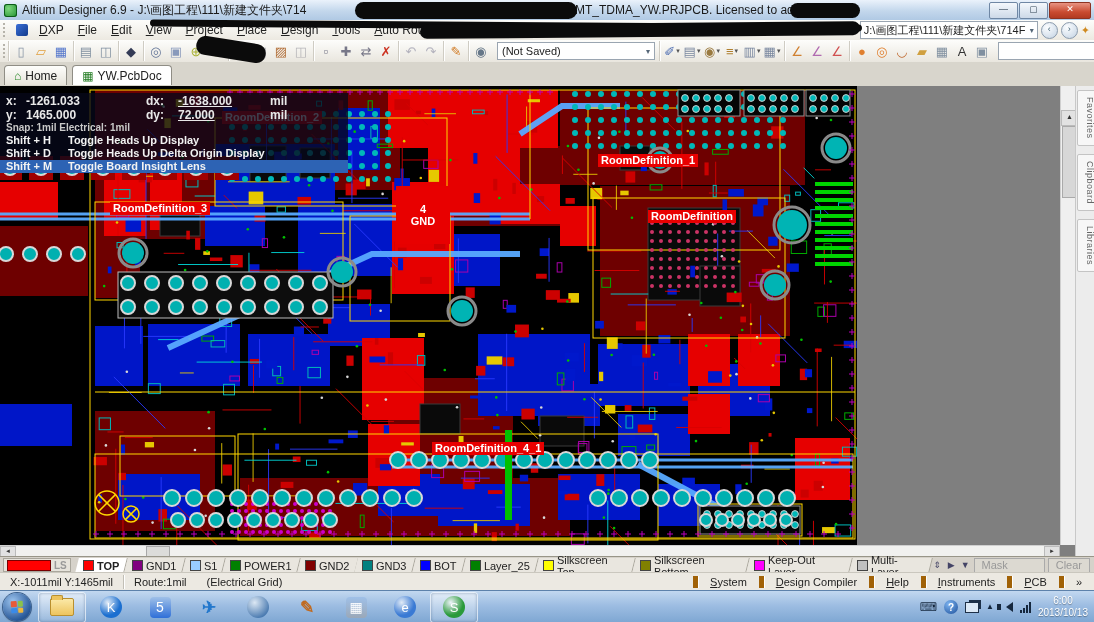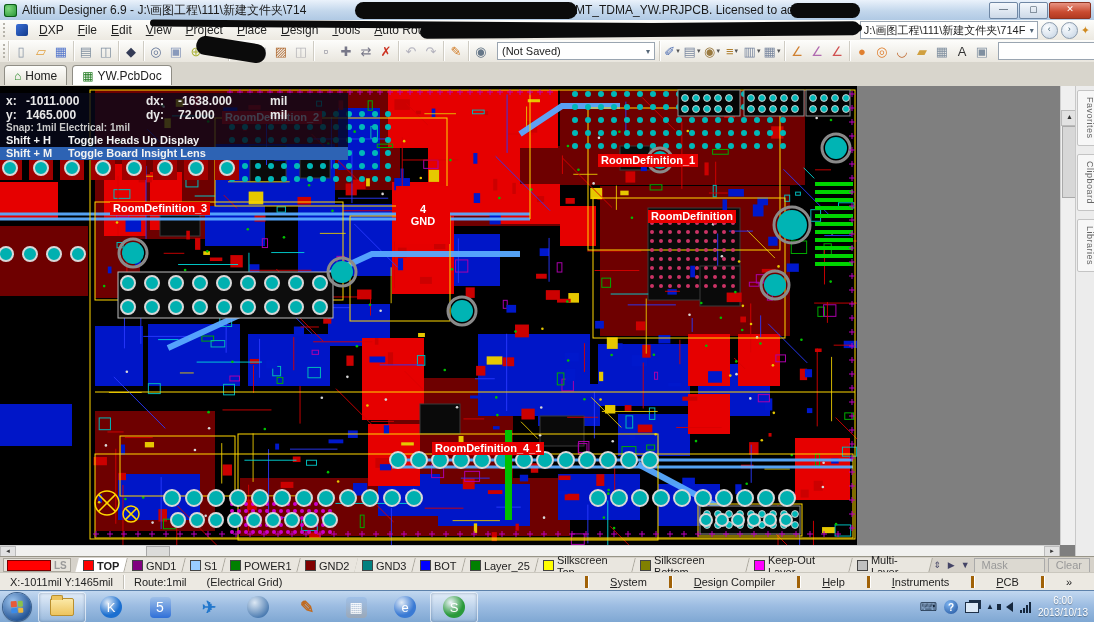--- a/index.html
+++ b/index.html
@@ -56,21 +56,21 @@
   .hscroll{position:absolute;left:0;top:459px;width:1060px;height:11px;background:#f1f1ef;border-top:1px solid #cfcfcf;}
   .hscroll .arr{position:absolute;top:0;width:14px;height:10px;background:#e2e2e2;border:1px solid #bbb;
      font-size:6px;text-align:center;line-height:9px;color:#333;}
   .hscroll .thumb{position:absolute;left:146px;top:0;width:22px;height:10px;background:#dcdcda;border:1px solid #a8a8a8;}
   .panel-tabs{position:absolute;left:1075px;top:0;width:19px;height:470px;background:#ececec;border-left:1px solid #c8c8c8;}
   .ptab{width:17px;margin:4px 0 8px 1px;padding:6px 0;background:#f7f7f7;border:1px solid #c4c4c4;border-radius:2px 0 0 2px;
     writing-mode:vertical-rl;font-size:9px;color:#666;text-align:center;letter-spacing:.5px;}
   
   .hud{position:absolute;left:0;top:7px;width:348px;background:rgba(6,8,26,.78);color:#e8e8e8;z-index:5;padding:1px 0 0 0;}
   .hud-row{display:flex;font-weight:bold;font-size:12px;line-height:14px;padding-left:6px;}
-  .hud-row .k{width:20px;}.hud-row .v{width:88px;}.hud-row .k2{width:32px;margin-left:32px;}.hud-row .v2{width:92px;}.hud-row .u{width:30px;}
+  .hud-row .k{width:20px;}.hud-row .v{width:88px;}.hud-row .k2{width:32px;margin-left:32px;}.hud-row .v2{width:92px;text-decoration:underline;}.hud-row .u{width:30px;}
   .hud-snap{font-weight:bold;font-size:10px;color:#c9c9c9;line-height:12px;padding-left:6px;}
   .hud-sc{display:flex;font-weight:bold;font-size:11px;line-height:13px;padding-left:6px;color:#f2f2f2;}
   .hud-sc .keys{width:62px;}
   .hud-sc.hl{background:#2d63b4;}
   
   .room-label{position:absolute;background:#e80000;color:#fff;font-weight:bold;font-size:11px;line-height:13px;
     padding:0 3px;white-space:nowrap;z-index:3;}
   .gnd-block{position:absolute;background:#e80000;color:#fff;font-weight:bold;text-align:center;z-index:2;
     font-size:11px;display:flex;flex-direction:column;justify-content:center;}
   
@@ -86,21 +86,21 @@
   .lswatch{width:9px;height:9px;border:1px solid #444;display:inline-block;}
   .layer-right{margin-left:auto;display:flex;align-items:center;gap:3px;padding-right:4px;}
   .lr-icon{font-size:9px;color:#446;width:11px;text-align:center;}
   .graybtn{height:13px;line-height:13px;padding:0 7px;border:1px solid #aaa;background:#dcd9d1;color:#999;font-size:11px;}
   
   .statusbar{position:absolute;left:0;top:572px;width:1094px;height:18px;background:#ece9e2;border-top:1px solid #cac7be;
     display:flex;align-items:center;font-size:11px;color:#222;}
   .st-seg{padding:0 10px;}
   .st-div{width:1px;height:14px;background:#c2bfb6;box-shadow:1px 0 0 #fff;}
   .status-right{margin-left:auto;display:flex;align-items:center;}
-  .st-btn{padding:0 22px;border-left:3px solid #a16207;box-shadow:1px 0 0 #fff inset;display:inline-block;}
+  .st-btn{padding:0 12px;border-left:5px solid #a16207;box-shadow:1px 0 0 #fff inset;display:inline-block;}
   .st-btn::first-letter{text-decoration:underline;}
   
   .taskbar{position:absolute;left:0;top:590px;width:1094px;height:32px;
     background:linear-gradient(#c2d8f0,#9dbde2 45%,#7da6d2);border-top:1px solid #5d82ab;display:flex;align-items:center;}
   .start-orb{width:28px;height:28px;border-radius:50%;margin:0 8px 0 3px;position:relative;
     background:radial-gradient(circle at 35% 30%,#9cc4ee,#2a5a9a 70%,#173c6e);box-shadow:0 0 0 1px #3a5f8c,0 1px 2px rgba(0,0,0,.4);}
   .orb-flag{position:absolute;left:8px;top:8px;width:12px;height:12px;display:grid;grid-template-columns:1fr 1fr;gap:1px;transform:rotate(-4deg);}
   .orb-flag i{display:block;border-radius:1px;}
   .taskbtn{width:46px;height:29px;margin-right:3px;display:flex;align-items:center;justify-content:center;border-radius:3px;}
   .taskbtn.active{background:linear-gradient(rgba(255,255,255,.55),rgba(255,255,255,.18));box-shadow:0 0 0 1px rgba(255,255,255,.65),0 0 3px rgba(30,60,100,.4) inset;}
@@ -1639,37 +1639,41 @@
           <div class="room-label" style="left: 432px; top: 356px;">RoomDefinition_4_1</div>
         </div>
       <div class="gnd-block" id="gnd-block" style="left:396px;top:100px;width:54px;height:58px;">
         <span>4</span>
         <span>GND</span>
       </div>
       
       <div class="hud">
         <div class="hud-row">
           <span class="k">x:</span>
-            <span class="v">-1011.000</span>
+            <span class="v">-1261.033</span>
           <span class="k2">dx:</span>
             <span class="v2">-1638.000</span>
           <span class="u">mil</span>
         </div>
         <div class="hud-row">
           <span class="k">y:</span>
             <span class="v">1465.000</span>
           <span class="k2">dy:</span>
             <span class="v2">72.000</span>
           <span class="u">mil</span>
         </div>
         <div class="hud-snap">Snap: 1mil Electrical: 1mil</div>
         <div id="hud-shortcuts">
             <div class="hud-sc">
               <span class="keys">Shift + H</span>
               <span>Toggle Heads Up Display</span>
+            </div>
+            <div class="hud-sc">
+              <span class="keys">Shift + D</span>
+              <span>Toggle Heads Up Delta Origin Display</span>
             </div>
             <div class="hud-sc hl">
               <span class="keys">Shift + M</span>
               <span>Toggle Board Insight Lens</span>
             </div>
           </div>
       </div>
     </div>
     <div class="canvas-gray"></div>
     <div class="vscroll">

